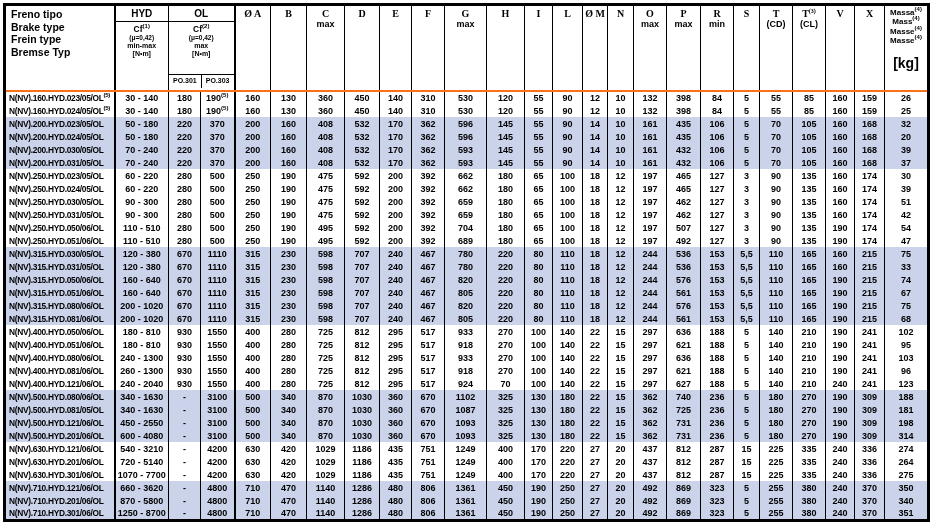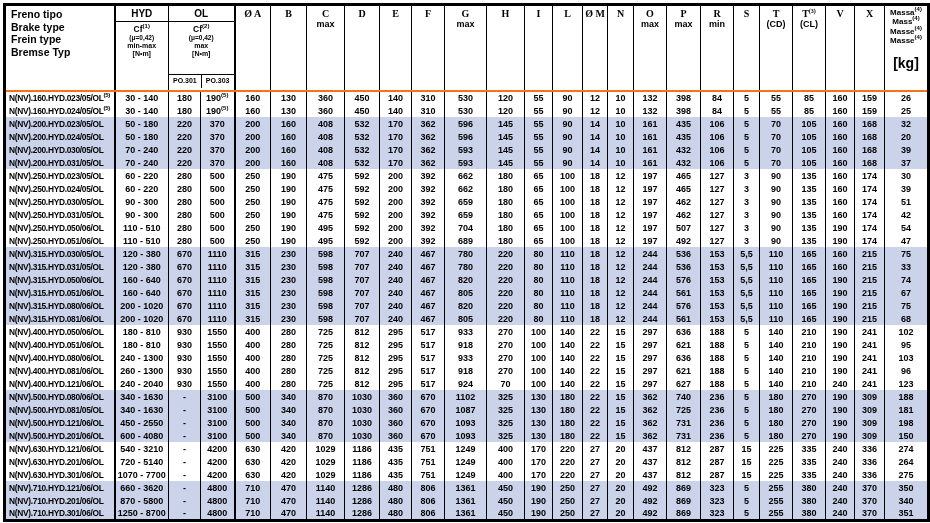--- a/index.html
+++ b/index.html
@@ -911,21 +911,21 @@
           <td><span>22</span></td>
           <td><span>15</span></td>
           <td><span>362</span></td>
           <td><span>731</span></td>
           <td><span>236</span></td>
           <td><span>5</span></td>
           <td><span>180</span></td>
           <td><span>270</span></td>
           <td><span>190</span></td>
           <td><span>309</span></td>
-          <td><span>150</span></td>
+          <td><span>314</span></td>
         </tr>
         <tr>
           <td class="lbl b2"><span>N(NV).630.HYD.121/06/OL</span></td>
           <td><span>540 - 3210</span></td>
           <td><span>-</span></td>
           <td class="b2"><span>4200</span></td>
           <td><span>630</span></td>
           <td><span>420</span></td>
           <td><span>1029</span></td>
           <td><span>1186</span></td>

